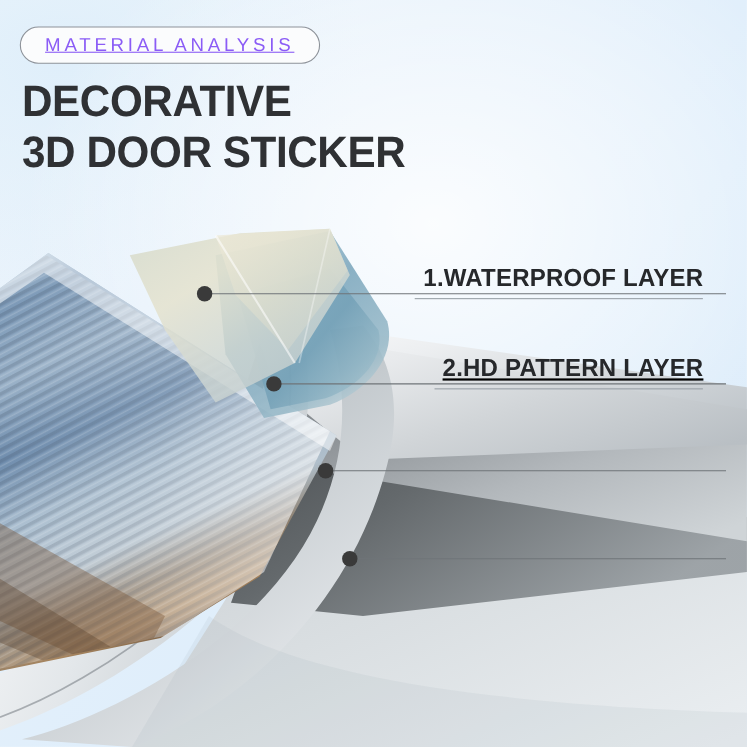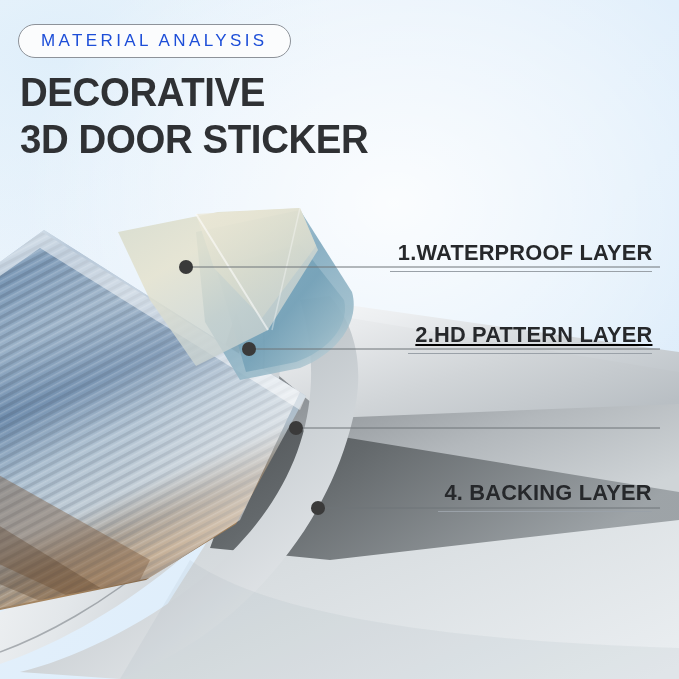--- a/index.html
+++ b/index.html
@@ -36,23 +36,24 @@
     display: flex;
     align-items: center;
     border: 1.6px solid #8d9299;
     border-radius: 19px;
     background: #fbfcfd;
     box-sizing: border-box;
   }
   #badge-text {
     font-size: 17px;
     letter-spacing: 3.4px;
-    color: #1d4ed8;
+    color: #8b5cf6;
     font-weight: 400;
     white-space: nowrap;
+    text-decoration: underline;
   }
 
   .title-line {
     position: absolute;
     left: 20px;
     color: #2f3134;
     font-weight: 700;
     font-size: 40px;
     letter-spacing: -0.4px;
     white-space: nowrap;
@@ -77,21 +78,21 @@
   #logo-text {
     font-size: 26px;
     font-weight: 700;
     color: #2f3134;
     letter-spacing: 0.6px;
   }
 
   
   .label-block {
     position: absolute;
-    right: 27px;
+    right: 40px;
     text-align: right;
     white-space: nowrap;
   }
   .label-text {
     font-size: 22.5px;
     font-weight: 700;
     color: #26282b;
     letter-spacing: 0.2px;
     display: block;
     transform: scaleX(0.97);
@@ -294,18 +295,14 @@
     <span class="label-text">1.WATERPROOF LAYER</span>
     <span class="label-rule"></span>
   </div>
 
   <div class="label-block" id="label-2">
     <span class="label-text">2.HD PATTERN LAYER</span>
     <span class="label-rule"></span>
   </div>
 
 
-  <div class="label-block" id="label-4">
-    <span class="label-text">4. BACKING LAYER</span>
-    <span class="label-rule"></span>
-  </div>
 
 </div>
 
 </body></html>

